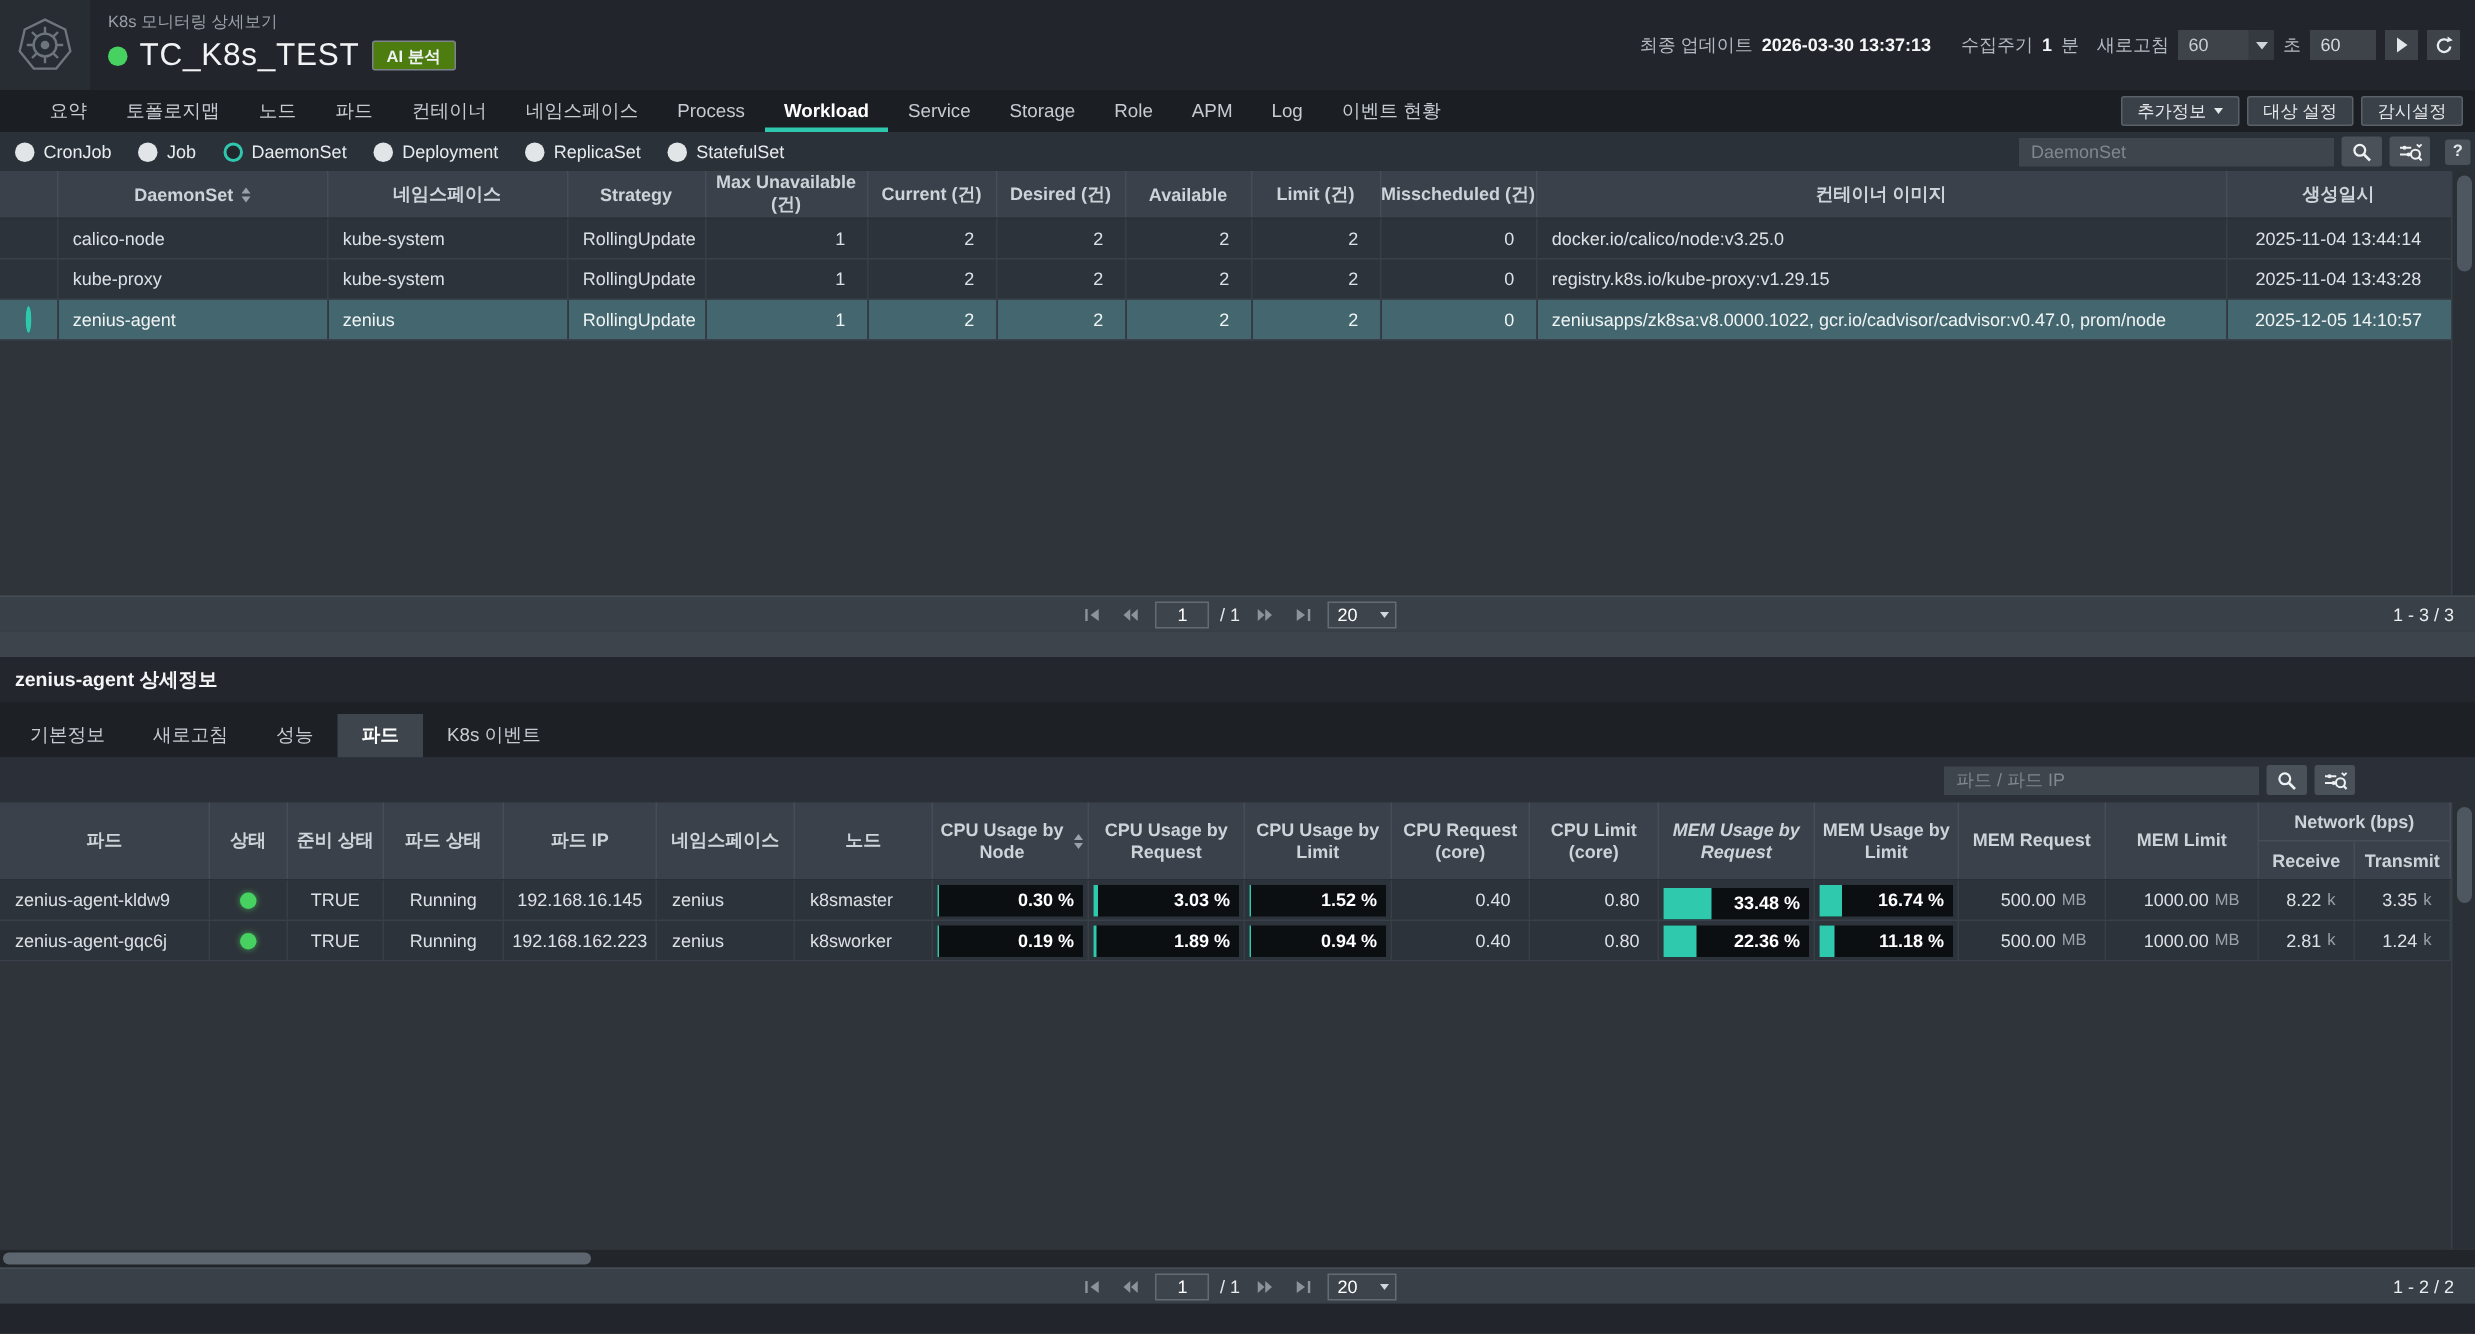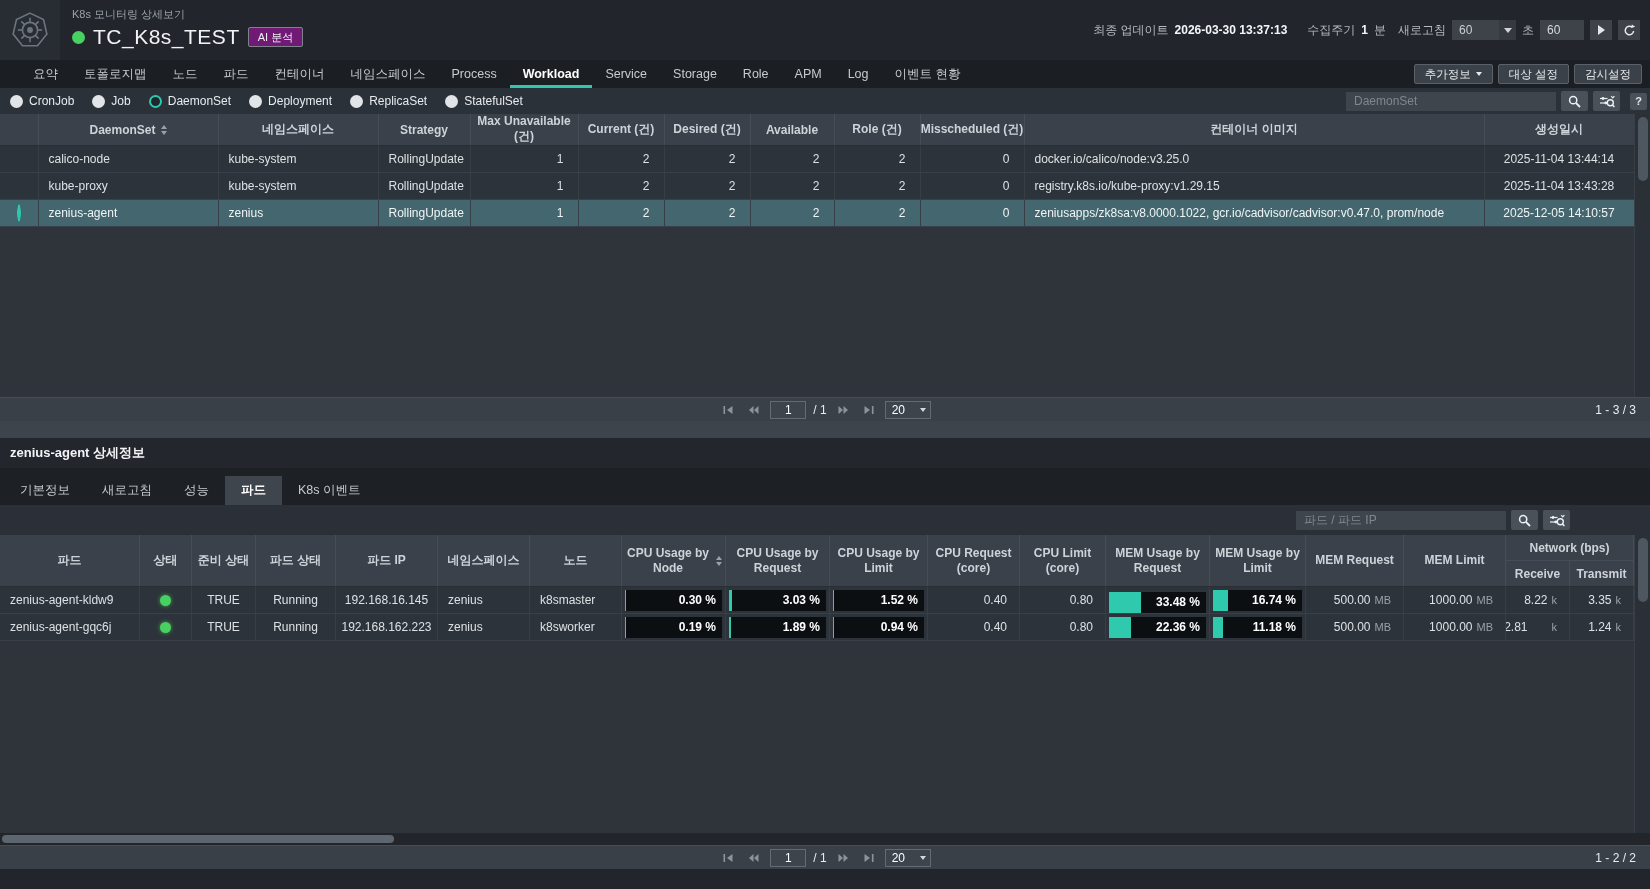--- a/index.html
+++ b/index.html
@@ -8,22 +8,22 @@
   .app { width:1650px; height:889px; display:flex; flex-direction:column; }
 
   
   .topbar { height:60px; background:#22262c; display:flex; align-items:stretch; flex:none; }
   .logo-box { width:60px; background:#282d33; display:flex; align-items:center; justify-content:center; }
   .title-col { display:flex; flex-direction:column; padding:7px 0 0 12px; }
   .subtitle { font-size:11px; color:#9aa1a8; }
   .title-row { display:flex; align-items:center; margin-top:3px; gap:8px; }
   .status-dot-lg { width:13px; height:13px; border-radius:50%; background:#47d160; }
   .page-title { font-size:21px; color:#f1f3f5; letter-spacing:0.5px; }
-  .ai-btn { height:20px; padding:0 9px; background:#701a75; border:1px solid #7d838b; border-radius:2px;
-    color:#eef1f3; font-size:11px; font-weight:normal; cursor:pointer; }
+  .ai-btn { height:20px; padding:0 9px; background:#4d7c0f; border:1px solid #7d838b; border-radius:2px;
+    color:#eef1f3; font-size:11px; font-weight:bold; cursor:pointer; }
   .top-controls { margin-left:auto; display:flex; align-items:center; gap:6px; padding-right:10px; font-size:12px; }
   .lbl { color:#b5bbc2; }
   .val { color:#f4f6f8; font-weight:bold; }
   .select-box { width:64px; height:20px; background:#3e434a; display:flex; align-items:center; cursor:pointer; }
   .select-box .sel-val { flex:1; padding-left:7px; color:#c9ced4; font-size:12px; }
   .caret-seg { width:17px; height:20px; background:#353a40; display:flex; align-items:center; justify-content:center; }
   .caret { width:0; height:0; border-left:4px solid transparent; border-right:4px solid transparent; border-top:5px solid #cfd4d9; }
   .input-box { width:44px; height:20px; background:#3e434a; color:#d6dade; font-size:12px;
     display:flex; align-items:center; padding-left:7px; }
   .icon-btn { width:22px; height:20px; background:#3e434a; border:none; display:flex; align-items:center;
@@ -281,21 +281,21 @@
             <th>DaemonSet<span class="sort-ico">
                 <i class="sort-up"></i>
                 <i class="sort-dn"></i>
               </span></th>
             <th>네임스페이스</th>
             <th>Strategy</th>
             <th>Max Unavailable (건)</th>
             <th>Current (건)</th>
             <th>Desired (건)</th>
             <th>Available</th>
-            <th>Role (건)</th>
+            <th>Limit (건)</th>
             <th>Misscheduled (건)</th>
             <th>컨테이너 이미지</th>
             <th>생성일시</th>
           </tr>
         </thead>
       <tbody id="dsBody">
           <tr>
             <td class="c" style="padding-left: 0px;"><span class="radio-circle"></span></td>
             <td class="l">calico-node</td>
             <td class="l">kube-system</td>
@@ -423,21 +423,21 @@
         <div class="pod-hcell" style="width: 92px;">네임스페이스</div>
         <div class="pod-hcell" style="width: 92px;">노드</div>
         <div class="pod-hcell" style="width: 104px;">CPU Usage by Node<span class="sort-ico">
             <i class="sort-up"></i>
             <i class="sort-dn"></i>
           </span></div>
         <div class="pod-hcell" style="width: 104px;">CPU Usage by Request</div>
         <div class="pod-hcell" style="width: 98px;">CPU Usage by Limit</div>
         <div class="pod-hcell" style="width: 92px;">CPU Request (core)</div>
         <div class="pod-hcell" style="width: 86px;">CPU Limit (core)</div>
-        <div class="pod-hcell" style="width: 104px;">MEM Usage by Request</div>
+        <div class="pod-hcell" style="width: 104px; font-style: italic;">MEM Usage by Request</div>
         <div class="pod-hcell" style="width: 96px;">MEM Usage by Limit</div>
         <div class="pod-hcell" style="width: 98px;">MEM Request</div>
         <div class="pod-hcell" style="width: 102px;">MEM Limit</div>
         <div class="net-col" style="width: 128px;">
           <div class="net-top">Network (bps)</div>
           <div class="net-bottom">
             <div class="net-sub">Receive</div>
             <div class="net-sub">Transmit</div>
           </div>
         </div>
@@ -545,21 +545,21 @@
             </div>
           </div>
           <div class="pod-cell c r" style="width: 98px;">
             <span class="num">500.00</span>
             <span class="unit">MB</span>
           </div>
           <div class="pod-cell c r" style="width: 102px;">
             <span class="num">1000.00</span>
             <span class="unit">MB</span>
           </div>
-          <div class="pod-cell c r" style="width: 64px; gap: 20px;">
+          <div class="pod-cell c r" style="width: 64px;">
             <span class="num">2.81</span>
             <span class="unit">k</span>
           </div>
           <div class="pod-cell c r" style="width: 64px;">
             <span class="num">1.24</span>
             <span class="unit">k</span>
           </div>
         </div>
       </div>
     <div class="lower-empty"></div>

